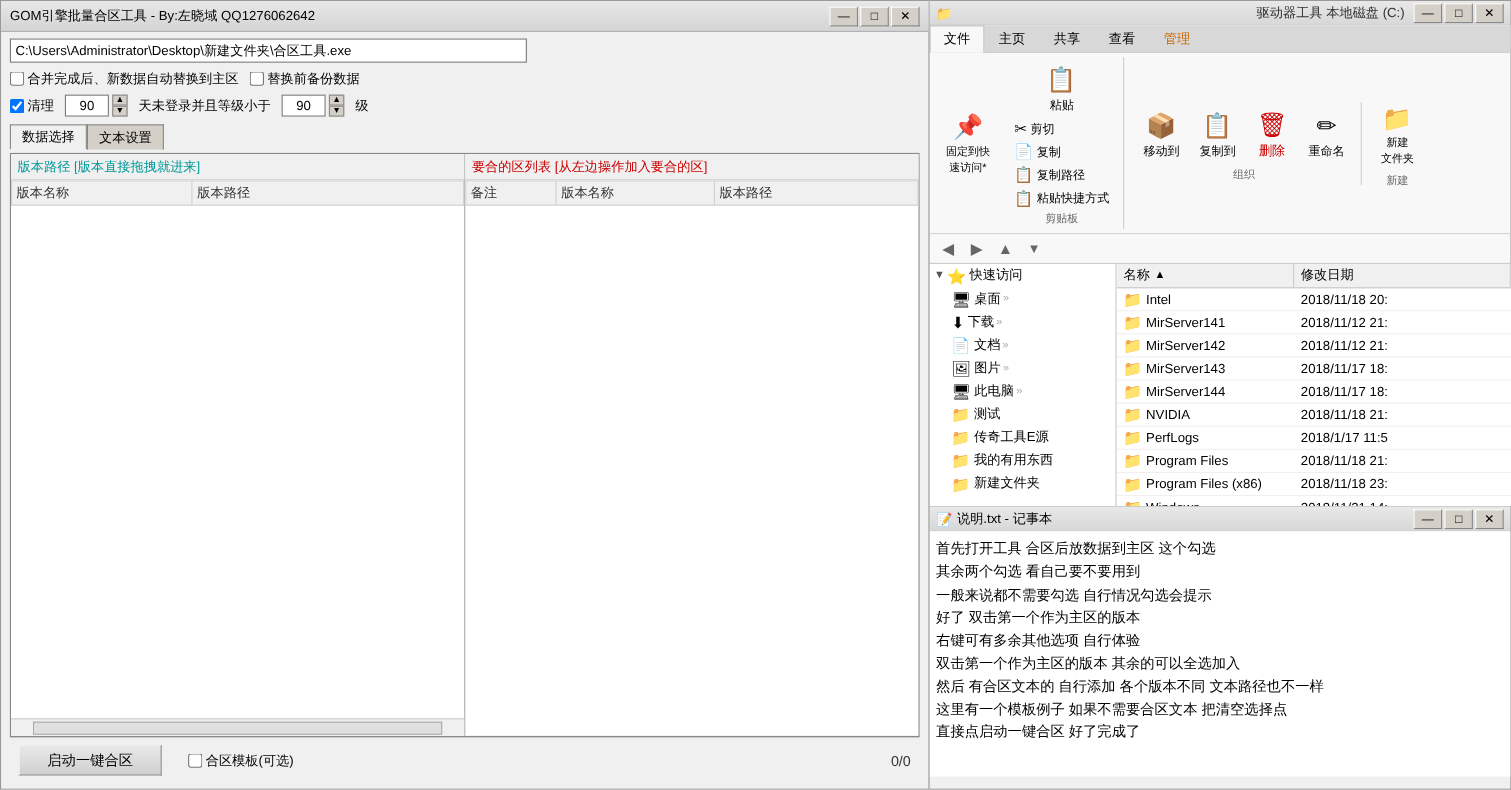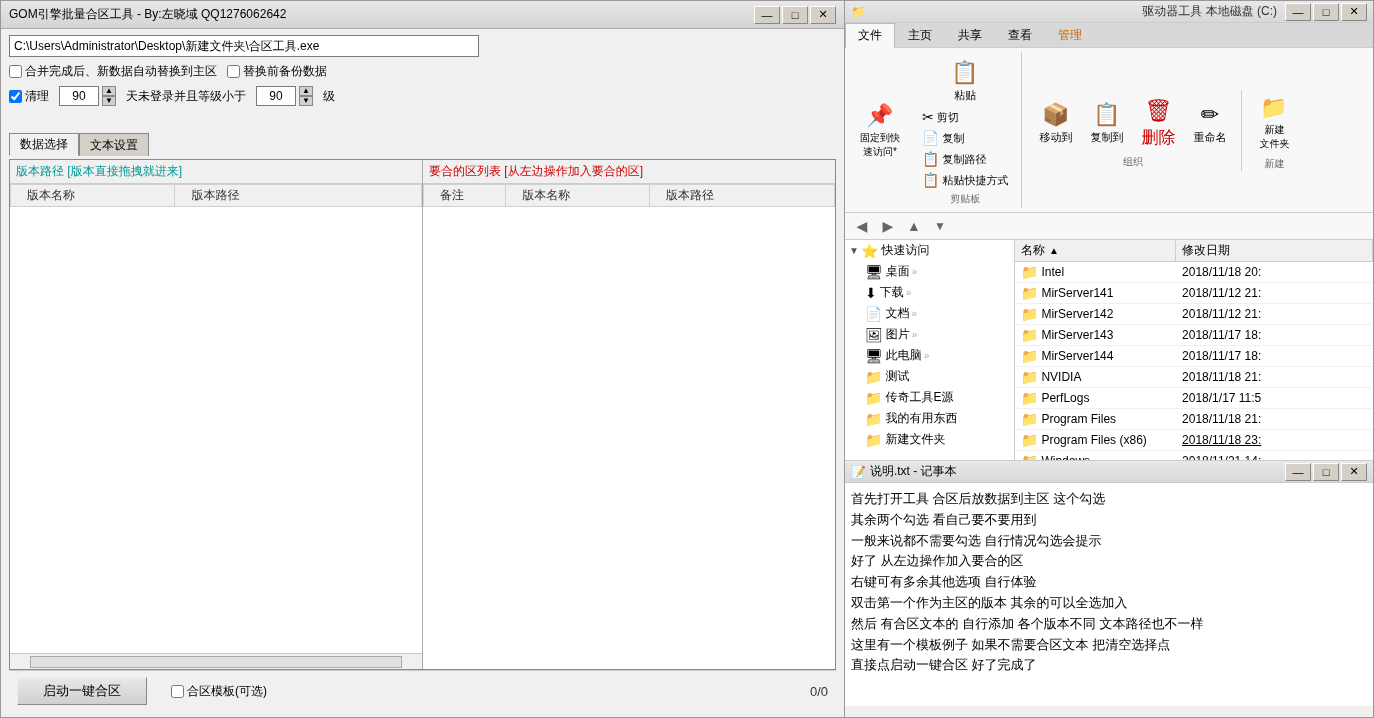--- a/index.html
+++ b/index.html
@@ -110,21 +110,20 @@
       display: flex;
       align-items: center;
       justify-content: center;
       line-height: 1;
     }
 
     .tabs-row {
       display: flex;
       gap: 0;
       margin-bottom: 4px;
-      margin-top: 20px;
     }
     .tab-btn {
       padding: 2px 10px;
       background: #d4d0c8;
       border: 1px solid #888;
       border-bottom: none;
       cursor: pointer;
       font-size: 12px;
       position: relative;
       top: 1px;
@@ -168,21 +167,21 @@
     .table-header-row .red-text { color: #cc0000; font-size: 12px; font-weight: normal; }
 
     .data-table {
       width: 100%;
       border-collapse: collapse;
       font-size: 12px;
     }
     .data-table th {
       background: #f0f0f0;
       border: 1px solid #d0d0d0;
-      padding: 2px 16px;
+      padding: 2px 4px;
       text-align: left;
       font-weight: normal;
       font-size: 12px;
       color: #333;
     }
 
     .table-scroll {
       flex: 1;
       overflow: auto;
     }
@@ -637,21 +636,21 @@
           <div class="ribbon-btn-large">
             <div class="ribbon-icon-large">📦</div>
             <span style="font-size:11px;">移动到</span>
           </div>
           <div class="ribbon-btn-large">
             <div class="ribbon-icon-large">📋</div>
             <span style="font-size:11px;">复制到</span>
           </div>
           <div class="ribbon-btn-large" style="color:#cc0000;">
             <div class="ribbon-icon-large">🗑</div>
-            <span style="font-size:17px;">删除</span>
+            <span style="font-size:12px;">删除</span>
           </div>
           <div class="ribbon-btn-large">
             <div class="ribbon-icon-large">✏</div>
             <span style="font-size:11px;">重命名</span>
           </div>
         </div>
         <span class="ribbon-group-label">组织</span>
       </div>
 
       <div class="ribbon-group">
@@ -804,21 +803,21 @@
     </div>
     <div class="file-cell" style="width:55%;">
       <span>2018/11/18 21:</span>
     </div>
   </div>
           <div class="file-row">
     <div class="file-cell" style="width:45%;display:flex;align-items:center;">
       <span class="file-icon">📁</span>
       <span>Program Files (x86)</span>
     </div>
-    <div class="file-cell" style="width:55%;text-decoration:underline;">
+    <div class="file-cell" style="width:55%;">
       <span>2018/11/18 23:</span>
     </div>
   </div>
           <div class="file-row">
     <div class="file-cell" style="width:45%;display:flex;align-items:center;">
       <span class="file-icon">📁</span>
       <span>Windows</span>
     </div>
     <div class="file-cell" style="width:55%;">
       <span>2018/11/21 14:</span>
@@ -836,21 +835,21 @@
         <button class="title-btn">—</button>
         <button class="title-btn">□</button>
         <button class="title-btn">✕</button>
       </div>
     </div>
     <div class="notepad-content">
       <div id="notepad-lines">
           <div>首先打开工具  合区后放数据到主区  这个勾选</div>
           <div>其余两个勾选  看自己要不要用到</div>
           <div>一般来说都不需要勾选  自行情况勾选会提示</div>
-          <div>好了  从左边操作加入要合的区</div>
+          <div>好了  双击第一个作为主区的版本</div>
           <div>右键可有多余其他选项  自行体验</div>
           <div>双击第一个作为主区的版本  其余的可以全选加入</div>
           <div>然后  有合区文本的  自行添加  各个版本不同  文本路径也不一样</div>
           <div>这里有一个模板例子  如果不需要合区文本  把清空选择点</div>
           <div>直接点启动一键合区  好了完成了</div>
         </div>
 
     </div>
   </div>
 </div>

